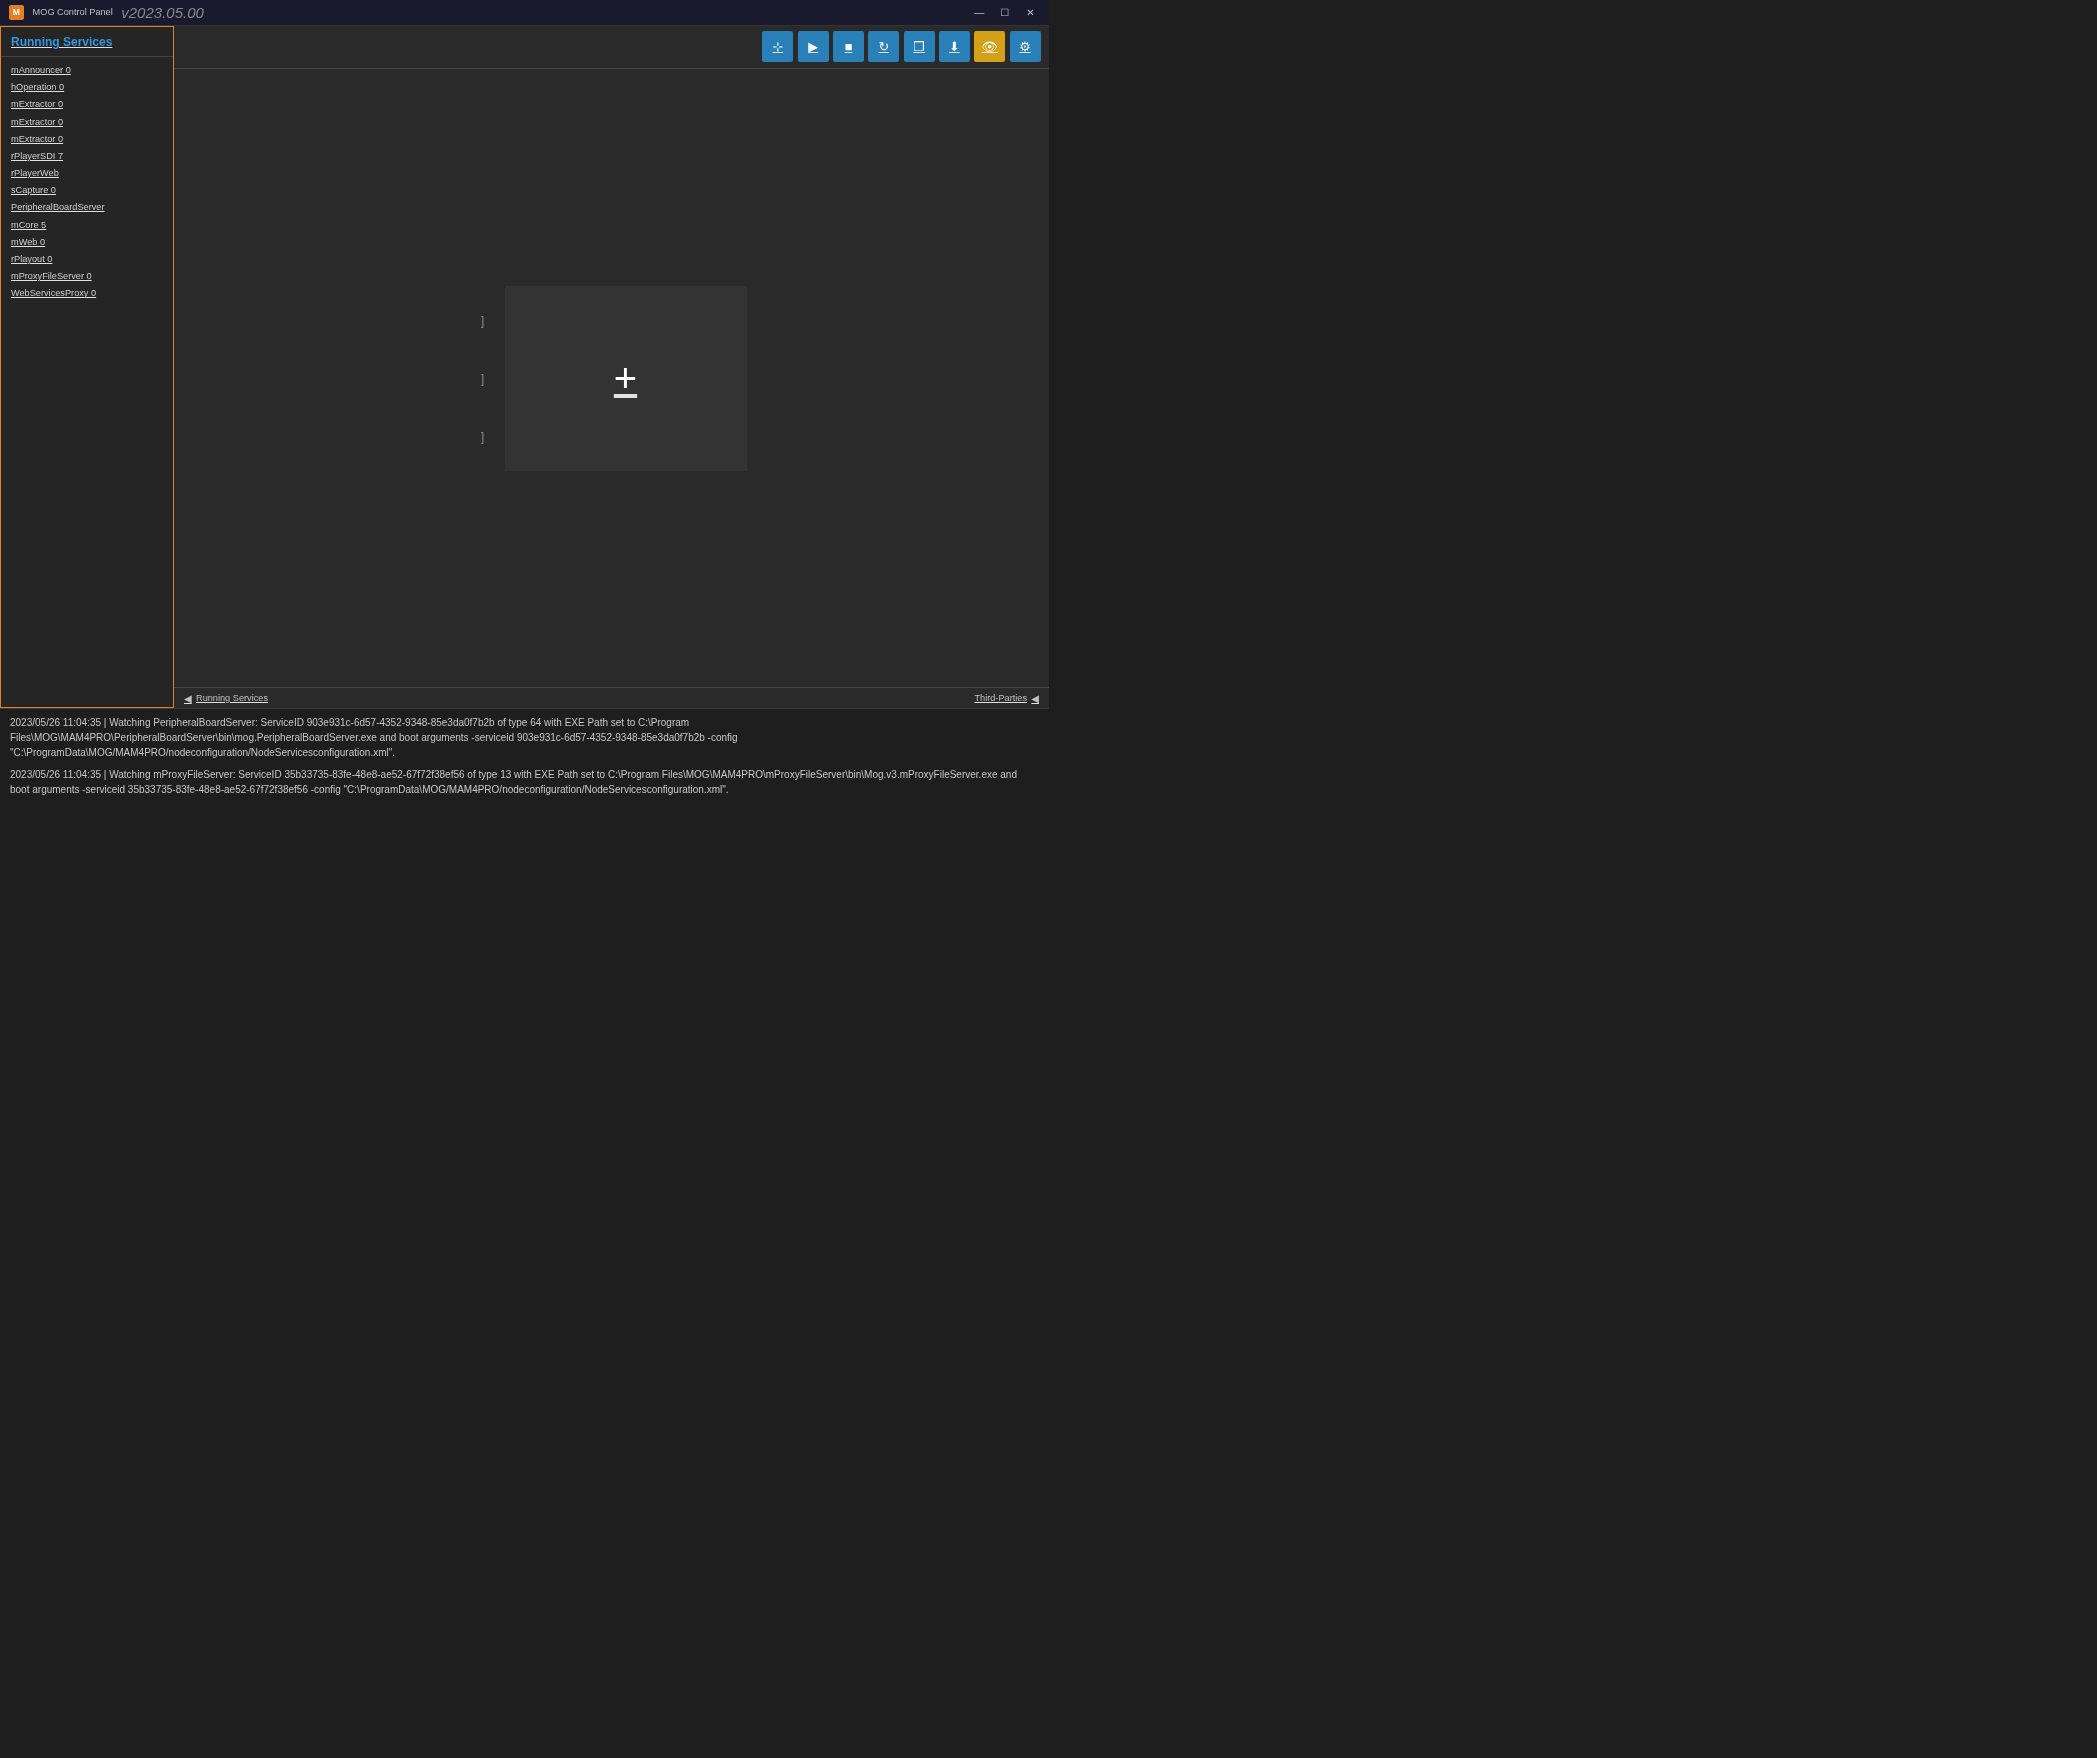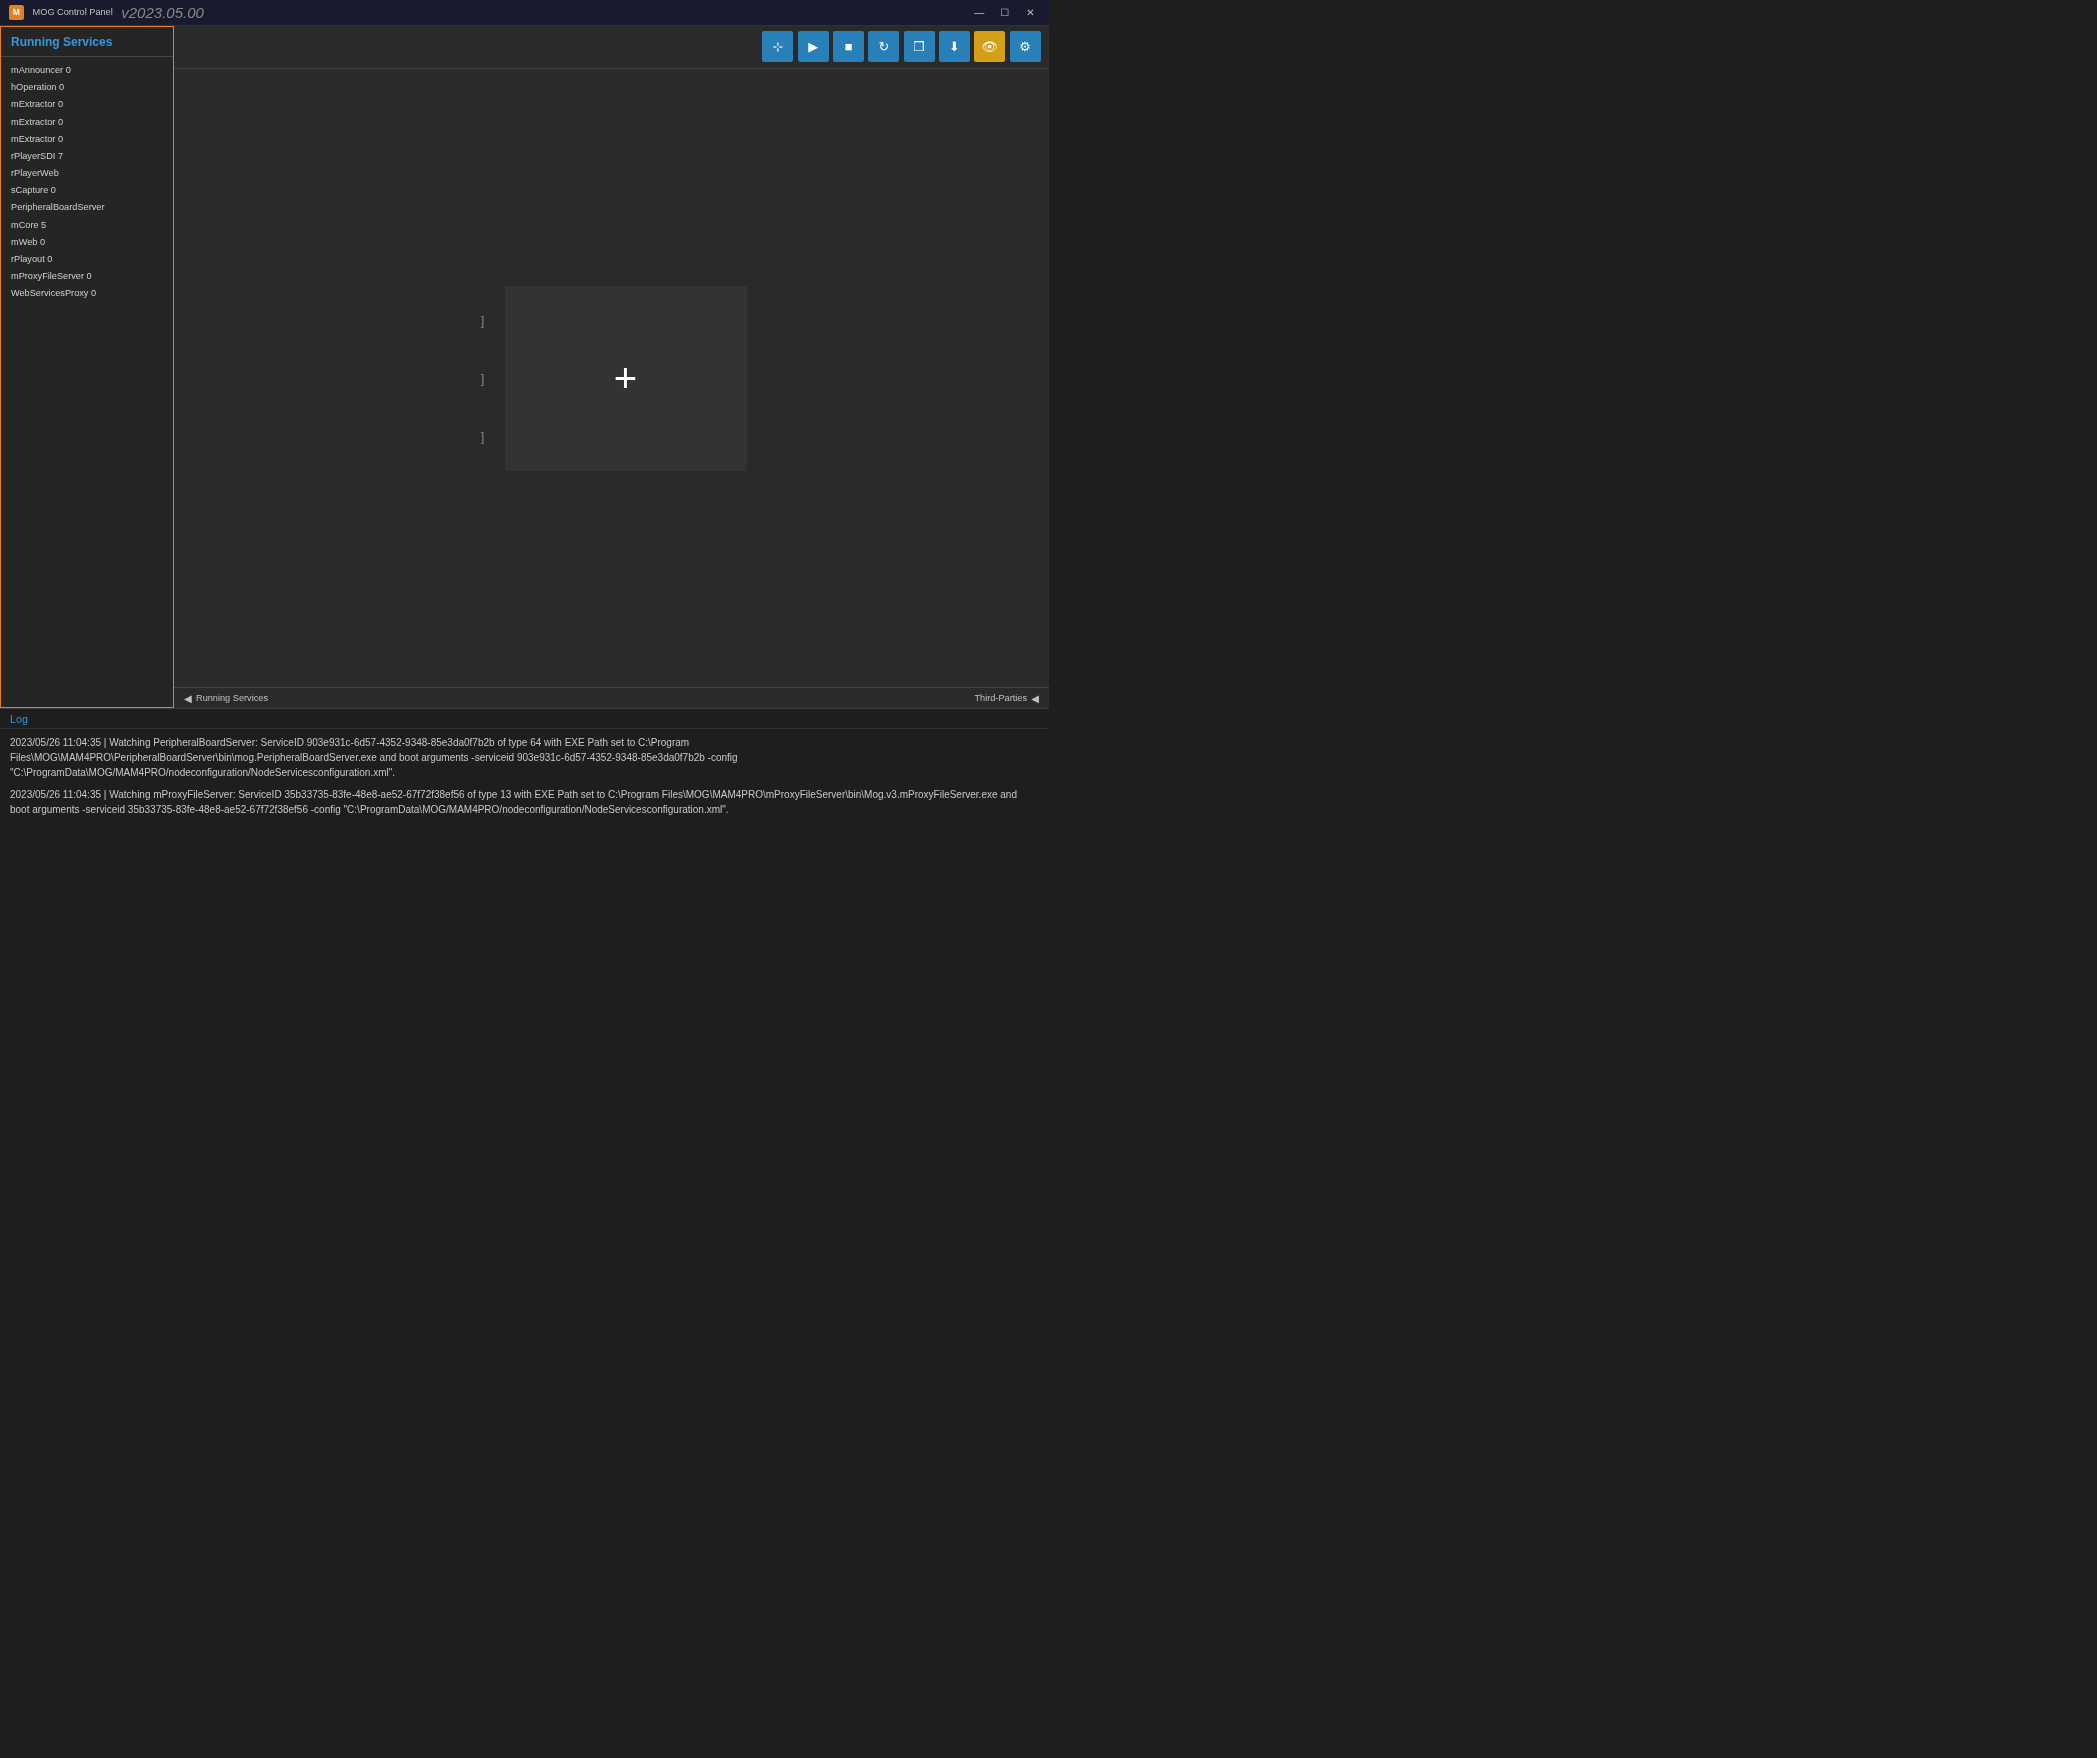--- a/index.html
+++ b/index.html
@@ -64,20 +64,21 @@
     
     .main-container {
       display: flex;
       height: calc(879px - 25.6px);
       flex-direction: column;
     }
     .top-section {
       display: flex;
       flex: 1;
       min-height: 0;
+      text-decoration: underline;
     }
     
     .sidebar {
       width: 174px;
       background: #252525;
       border: 1.4px solid #e67e22;
       display: flex;
       flex-direction: column;
       flex-shrink: 0;
     }
@@ -303,23 +304,20 @@
         </div>
         <div class="nav-right">
           <span>Third-Parties</span>
           <span class="nav-arrow">◀</span>
         </div>
       </div>
     </div>
   </div>
 
   <div class="log-section">
-    <div class="log-header">
-      <span class="log-title">Log</span>
-    </div>
     <div class="log-content">
 
     <div class="log-entry">2023/05/26 11:04:35 | Watching PeripheralBoardServer: ServiceID 903e931c-6d57-4352-9348-85e3da0f7b2b of type 64 with EXE Path set to C:\Program Files\MOG\MAM4PRO\PeripheralBoardServer\bin\mog.PeripheralBoardServer.exe and boot arguments -serviceid 903e931c-6d57-4352-9348-85e3da0f7b2b -config "C:\ProgramData\MOG/MAM4PRO/nodeconfiguration/NodeServicesconfiguration.xml".</div>
         <div class="log-entry">2023/05/26 11:04:35 | Watching mProxyFileServer: ServiceID 35b33735-83fe-48e8-ae52-67f72f38ef56 of type 13 with EXE Path set to C:\Program Files\MOG\MAM4PRO\mProxyFileServer\bin\Mog.v3.mProxyFileServer.exe and boot arguments -serviceid 35b33735-83fe-48e8-ae52-67f72f38ef56 -config "C:\ProgramData\MOG/MAM4PRO/nodeconfiguration/NodeServicesconfiguration.xml".</div>
       </div>
   </div>
 </div>
 
 
 </body></html>

